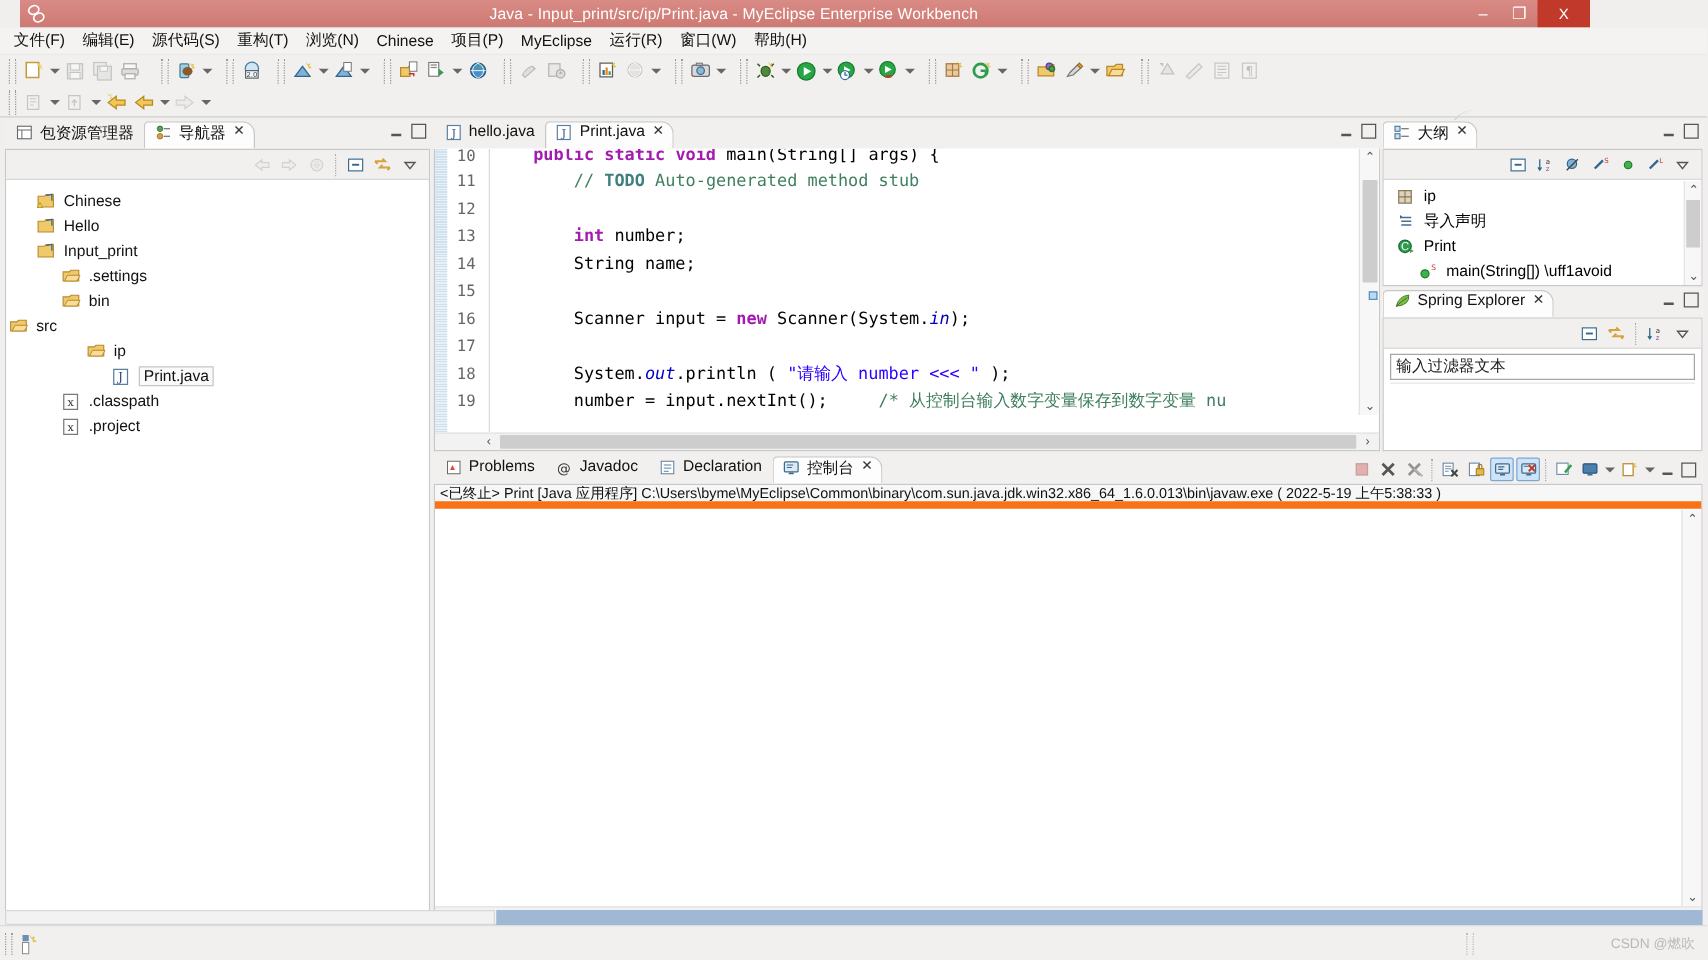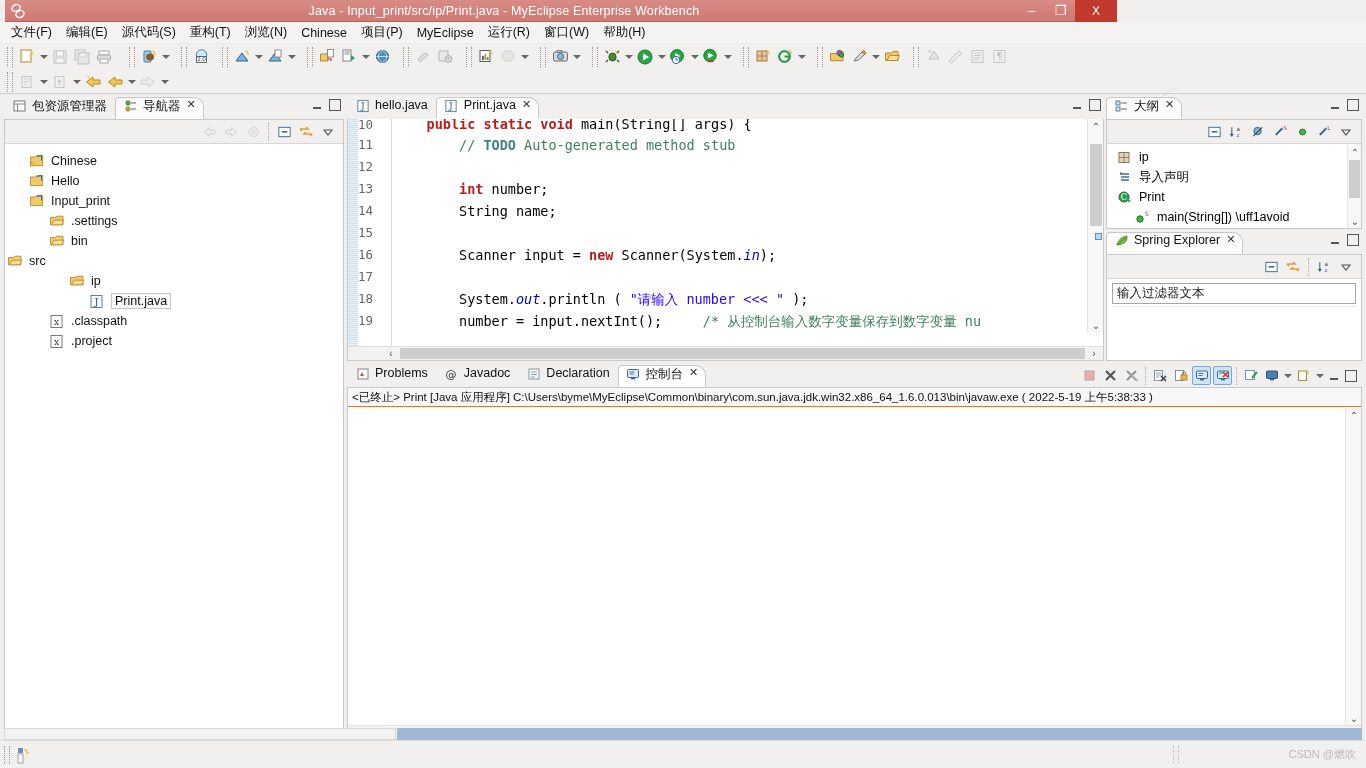--- a/index.html
+++ b/index.html
@@ -8,21 +8,21 @@
     width: 1366px; height: 768px;
     overflow: hidden;
     font-family: "Liberation Sans", "DejaVu Sans", sans-serif;
     font-size: 12px;
     background: #f0f0f0;
   }
   #app { position: relative; width: 1366px; height: 768px; background: #f0efee; }
 
   
   .titlebar {
-    position: absolute; left: 5px; top: 0; width: 1112px; height: 22px;
+    position: absolute; left: 16px; top: 0; width: 1256px; height: 22px;
     background: linear-gradient(to bottom, #d98b86 0%, #d4827c 50%, #cf7a74 100%);
     border-bottom: 1px solid #b8645e;
     display: flex; align-items: center;
   }
   .tb-logo { width: 26px; height: 20px; display:flex; align-items:center; justify-content:center; }
   .tb-title {
     flex: 1; text-align: center; color: #ffffff; font-size: 12.5px;
     letter-spacing: .15px; white-space: nowrap; overflow: hidden;
     margin-left: -40px;
   }
@@ -109,26 +109,26 @@
 
   
   #editor-panel { left: 347px; top: 96px; width: 757px; height: 265px; }
   #editor-panel .panel-inner { position:absolute; left:0; top:23px; right:0; bottom:0;
      border:1px solid #c8c8c8; border-top:0; background:#fff; }
   .code-area { position:absolute; left:0; top:0; right:0; bottom:14px; overflow:hidden; background:#fff;}
   .gutter-ann { position:absolute; left:0; top:0; width: 10px; bottom:0;
      background: repeating-linear-gradient(0deg,#cfe0ef 0 1px,#e8f0f8 1px 2px); }
   .gutter-num { position:absolute; left:10px; top:0; width: 34px; bottom:0; background:#fff;
      border-right: 1px solid #d9d9d9; }
-  .lnum { height: 22px; line-height:22px; text-align:left; padding-right:3px;
+  .lnum { height: 22px; line-height:22px; text-align:center; padding-right:3px;
           font-family: "DejaVu Sans Mono", monospace; font-size: 12.5px; color:#666; }
   .code-lines { position:absolute; left:46px; top:0; right: 18px; bottom:0; font-family: "DejaVu Sans Mono", monospace;
                 font-size: 13.5px; }
   .cline { height: 22px; line-height: 22px; white-space: pre; }
-  .k { color:#b91c1c; font-weight:bold; }
+  .k { color:#a21caf; font-weight:bold; }
   .cmt { color:#3f7f5f; }
   .tdo { color:#3f7f7f; font-weight:bold; }
   .str { color:#2a00ff; }
   .fld { color:#0000c0; font-style: italic; }
   .v-scroll { position:absolute; right:0; top:0; width:16px; bottom:14px; background:#f7f7f7;
               border-left:1px solid #e2e2e2; }
   .v-thumb { position:absolute; left:2px; width:12px; background:#cdcdcd; border-radius:1px;}
   .h-scroll { position:absolute; left:0; right:0; bottom:0; height:14px; background:#f2f2f2;
               border-top:1px solid #e2e2e2; display:flex; align-items:center; }
   .h-thumb { position:absolute; height:11px; background:#cdcdcd; border-radius:1px;}
@@ -149,21 +149,21 @@
   #spring-panel .panel-inner { position:absolute; left:0; top:23px; right:0; bottom:0;
       border:1px solid #c8c8c8; background:#fff; }
   .filter-box { margin: 4px 5px 0 5px; height: 21px; border:1px solid #a6a6a6; background:#fff;
                 display:flex; align-items:center; padding-left:4px; font-size:12.5px; color:#1a1a1a;}
 
   
   #console-panel { left: 347px; top: 364px; width: 1015px; height: 376px; }
   #console-panel .panel-inner { position:absolute; left:0; top:23px; right:0; bottom:0;
       border:1px solid #c8c8c8; background:#fff; }
   .console-head {
-     height: 19px; background:#f7f7f7; border-bottom:1px solid #f97316;
+     height: 19px; background:#f7f7f7; border-bottom:6px solid #f97316;
      display:flex; align-items:center; padding-left:4px; font-size: 11.5px; color:#111;
      white-space:nowrap; overflow:hidden;
   }
   .console-out { position:absolute; left:0; right:14px; top:20px; bottom:14px; background:#fff;
      padding: 3px 0 0 4px; font-family: "DejaVu Sans Mono", monospace; font-size: 13.5px; }
   .cout-line { height: 22px; line-height:22px; white-space: pre; color:#000; }
   .cout-line.inp { color: #3ec99a; }
   .caret { display:inline-block; width:1px; height:15px; background:#000; vertical-align:-3px;}
   .console-toolbar { position:absolute; right: 3px; top: 2px; display:flex; align-items:center; height:19px;}
   .ct-icon { width:19px; height:19px; display:flex; align-items:center; justify-content:center; margin:0 1px;

